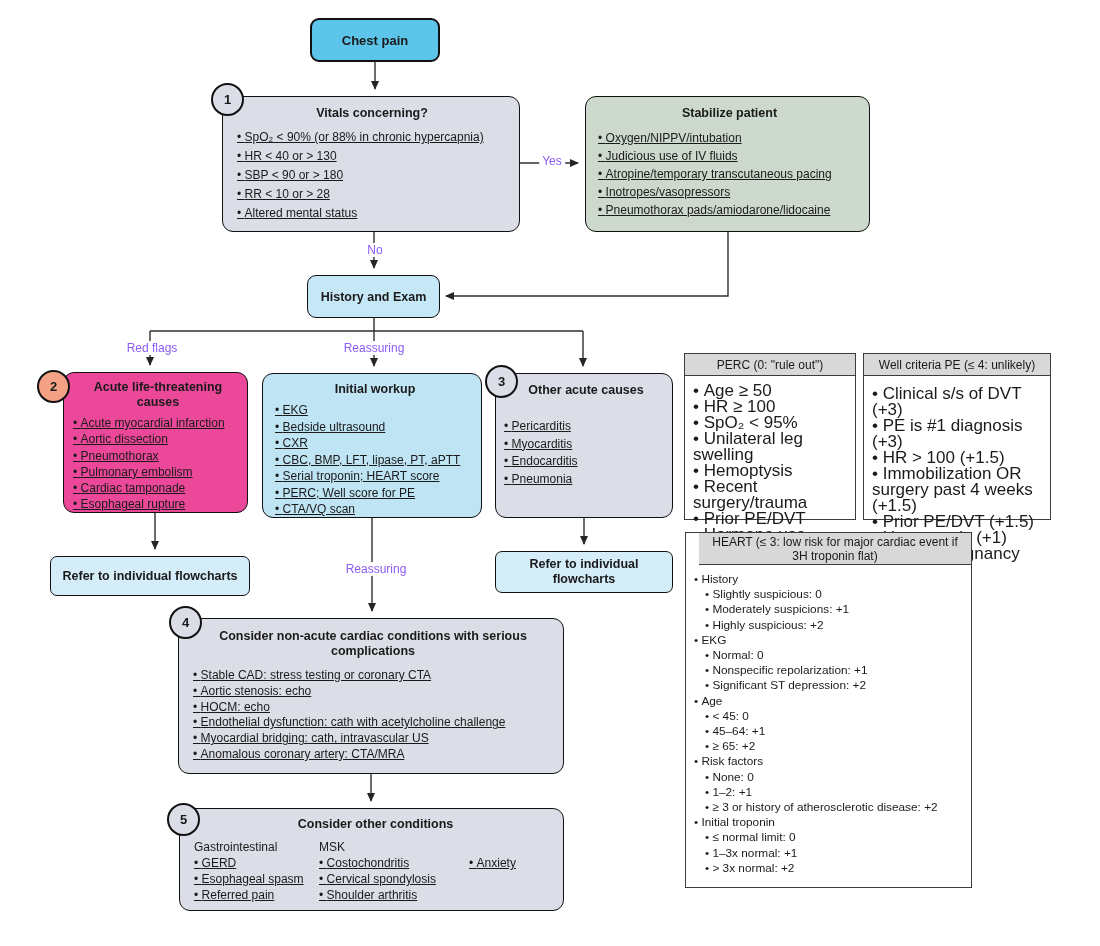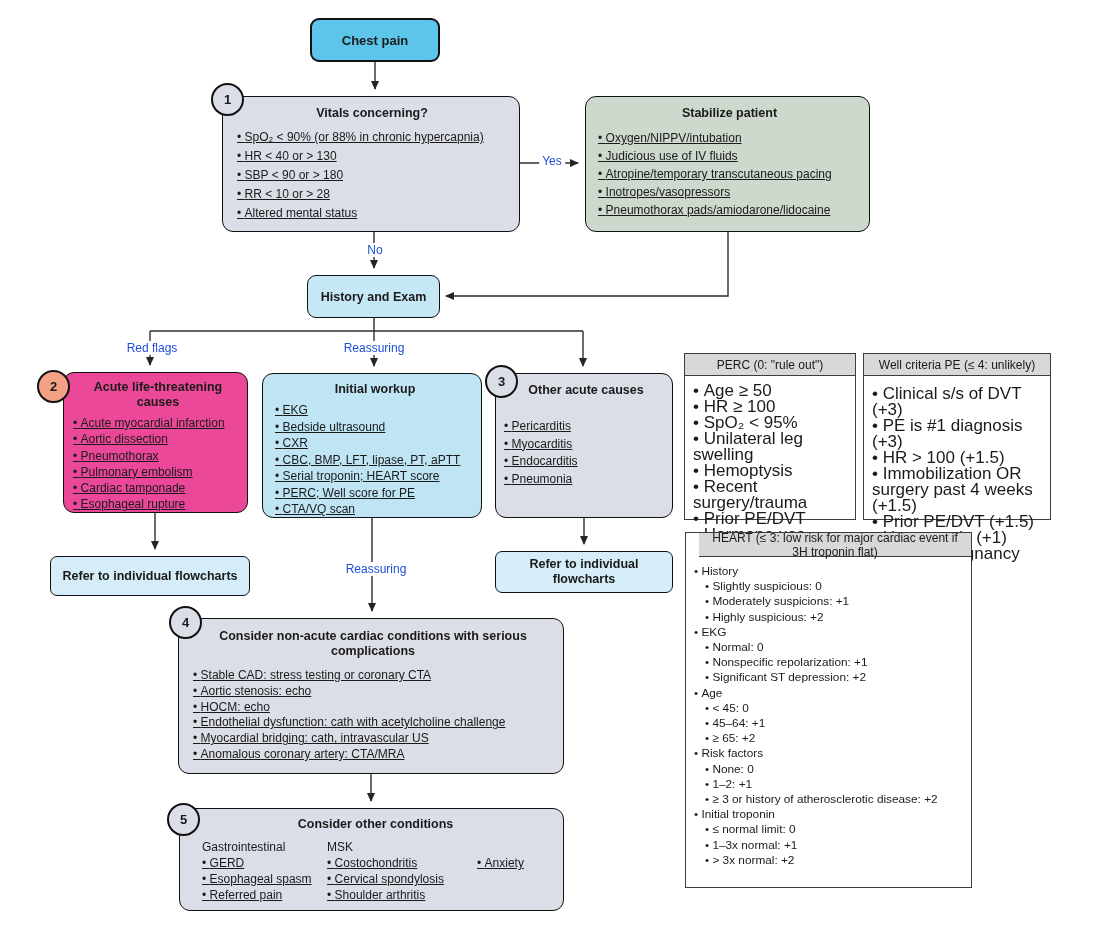--- a/index.html
+++ b/index.html
@@ -30,21 +30,21 @@
   .tb-body .li { line-height:16px; font-size:17px; }
   .heart-body .li { line-height:15.2px; font-size:11.8px; }
   .heart-body .li.lvl2 { margin-left:11px; }
 
   .num-circle { position:absolute; width:33px; height:33px; border-radius:50%;
                 border:2px solid #111; box-sizing:border-box; display:flex;
                 align-items:center; justify-content:center; font-weight:bold;
                 font-size:13px; z-index:5; }
 
   .edge-label { position:absolute; transform:translate(-50%,-50%); background:#ffffff;
-                font-size:12px; padding:0 3px; white-space:nowrap; z-index:4; color:#1d4ed8; }
+                font-size:12px; padding:0 3px; white-space:nowrap; z-index:4; color:#8b5cf6; }
 
   
   .b-chest { left:310px; top:18px; width:130px; height:44px; background:#5cc5e9;
              border-width:2.4px; border-radius:9px; font-size:13px; }
   .b-vitals { left:222px; top:96px; width:298px; height:136px; background:#dcdee7; padding:9px 10px 0 12px; }
   .b-vitals .items { margin:7px 0 0 2px; }
   .b-vitals .li { line-height:19px; }
   .b-stabilize { left:585px; top:96px; width:285px; height:136px; background:#cdd9cd; padding:9px 8px 0 12px; }
   .b-stabilize .items { margin:8px 0 0 0; }
   .b-stabilize .li { line-height:18px; }
@@ -62,33 +62,33 @@
   .b-other .c1 { width:86px; }
   .b-other .c2 { width:84px; }
   .b-refer-left { left:50px; top:556px; width:200px; height:40px; background:#d5edf9;
                   border-width:1.3px; border-radius:7px; font-size:12.5px; }
   .b-refer-right { left:495px; top:551px; width:178px; height:42px; background:#d5edf9;
                    border-width:1.3px; border-radius:7px; font-size:12.5px; padding:0 26px; line-height:15px; }
   .b-nonacute { left:178px; top:618px; width:386px; height:156px; background:#dcdee7; padding:10px 10px 0 14px; }
   .b-nonacute .items { margin:9px 0 0 0; }
   .b-nonacute .li { line-height:15.8px; }
   .b-conditions { left:179px; top:808px; width:385px; height:103px; background:#dcdee7; padding:8px 6px 0 14px; }
-  .b-conditions .cols { display:flex; margin-top:7px;justify-content:flex-end; }
+  .b-conditions .cols { display:flex; margin-top:7px; }
   .b-conditions .li, .b-conditions .col-header { line-height:16px; }
   .b-conditions .c1 { width:125px; }
   .b-conditions .c2 { width:150px; }
   .b-conditions .c3 { width:80px; }
 
   .t-perc { left:684px; top:353px; width:172px; height:167px; }
   .t-perc .tb-header { height:22px; }
   .t-wells { left:863px; top:353px; width:188px; height:167px; }
   .t-wells .tb-header { height:22px; }
   .t-wells .tb-body { padding-top:10px; }
   .t-heart { left:685px; top:532px; width:287px; height:356px; }
-  .t-heart .tb-header { height:24px;margin-left:13px; }
+  .t-heart .tb-header { height:32px;margin-left:13px; }
 
   .c-1 { left:211px; top:83px; background:#dcdee7; }
   .c-2 { left:37px; top:370px; background:#f5a185; }
   .c-3 { left:485px; top:365px; background:#dcdee7; }
   .c-4 { left:169px; top:606px; background:#dcdee7; }
   .c-5 { left:167px; top:803px; background:#dcdee7; }
 </style>
 </head>
 <body>
 

